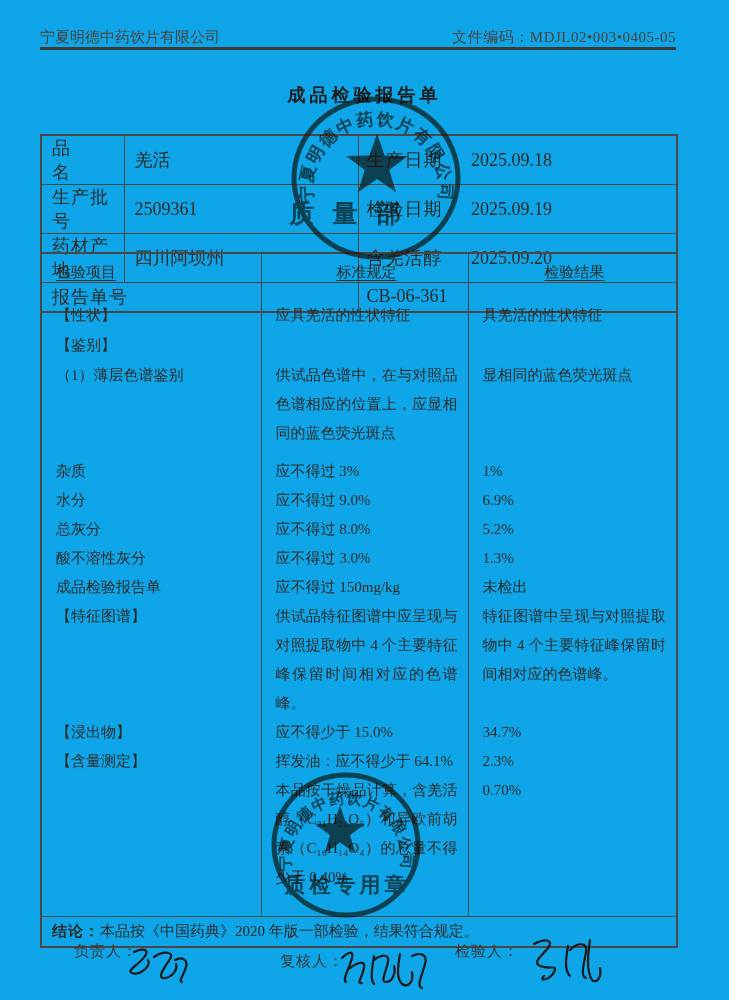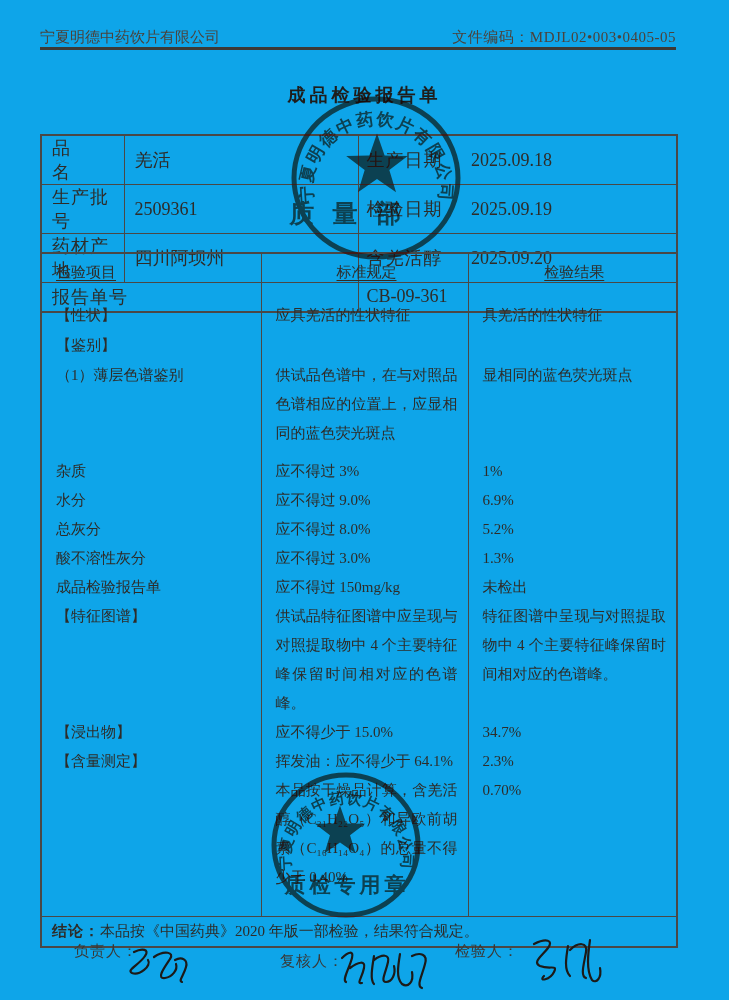--- a/index.html
+++ b/index.html
@@ -115,21 +115,21 @@
     <tr>
       <td class="lbl">药材产地</td>
       <td>四川阿坝州</td>
       <td class="right-cell">
         <span class="sub-label">含羌活醇</span>
         <span>2025.09.20</span>
       </td>
     </tr>
     <tr>
       <td class="lbl" colspan="2">报告单号</td>
-      <td class="right-cell">CB-09-361</td>
+      <td class="right-cell">CB-06-361</td>
     </tr>
   </tbody>
     </table>
 
   <table class="main-table">
     <colgroup>
         <col class="c1">
         <col class="c2">
         <col class="c3">
       </colgroup>

